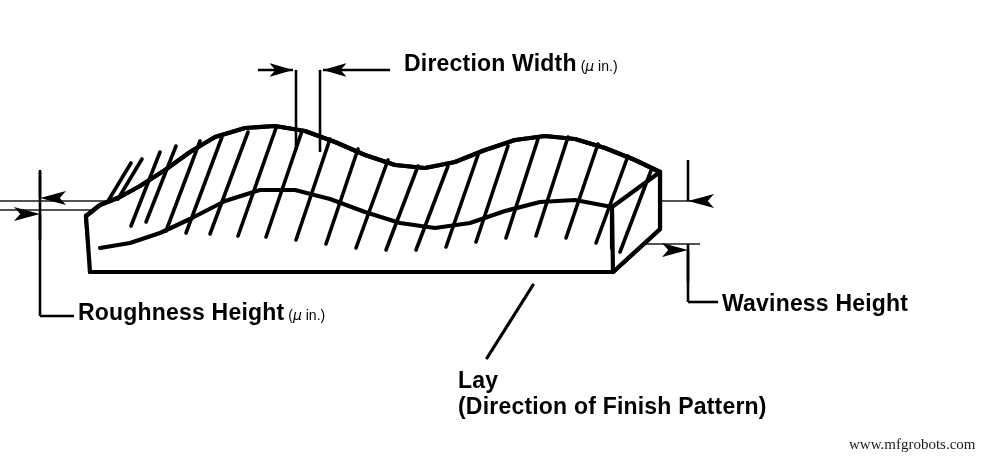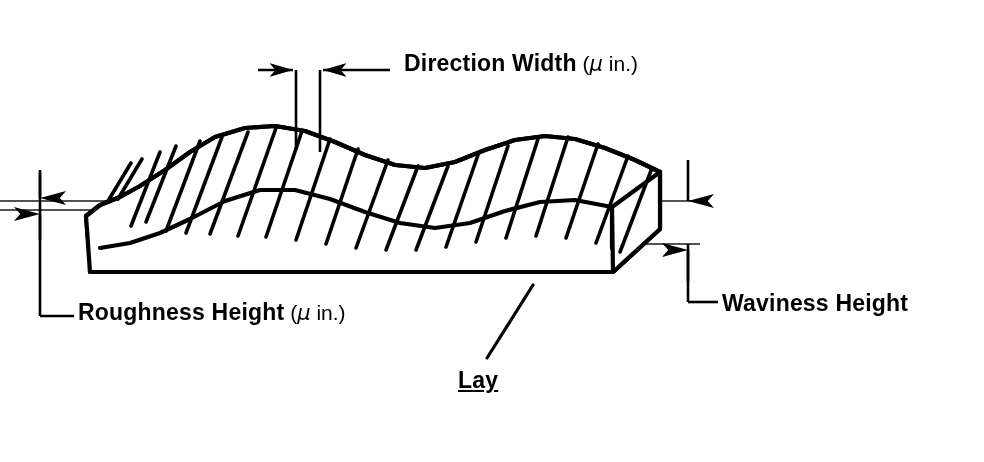--- a/index.html
+++ b/index.html
@@ -32,36 +32,35 @@
     color: #000000;
     line-height: 1.12;
   }
   .lbl-main {
     font-weight: bold;
     font-size: 23px;
     letter-spacing: 0.2px;
   }
   .unit {
     font-weight: normal;
-    font-size: 21px;
+    font-size: 14px;
     letter-spacing: 0;
     margin-top: 14px;
   }
   .mu {
     font-style: italic;
     font-family: "DejaVu Sans", sans-serif;
     font-weight: normal;
   }
   #label-roughness-width { left: 404px; top: 51px; }
   #label-roughness-height { left: 78px; top: 300px; }
   #label-waviness-height { left: 722px; top: 291px; }
   #label-lay {
     left: 458px;
     top: 368px;
-    text-decoration: underline;
   }
   #label-lay .line2 { display: block; }
   #watermark {
     position: absolute;
     left: 849px;
     top: 436px;
     font-family: "Liberation Serif", serif;
     font-size: 15px;
     color: #1a1a1a;
     white-space: nowrap;
@@ -168,16 +167,18 @@
   </div>
 
   <div class="lbl lbl-main" id="label-waviness-height">Waviness Height</div>
 
   <div class="lbl lbl-main" id="label-roughness-height">
     <span>Roughness Height</span><span class="unit"> <span>(</span><span class="mu">μ</span><span> in.)</span></span>
   </div>
 
   <div class="lbl lbl-main" id="label-lay">
     <span class="line1">Lay</span>
+    <span class="line2">(Direction of Finish Pattern)</span>
   </div>
 
+  <div id="watermark">www.mfgrobots.com</div>
 
 </div>
 
 </body></html>

